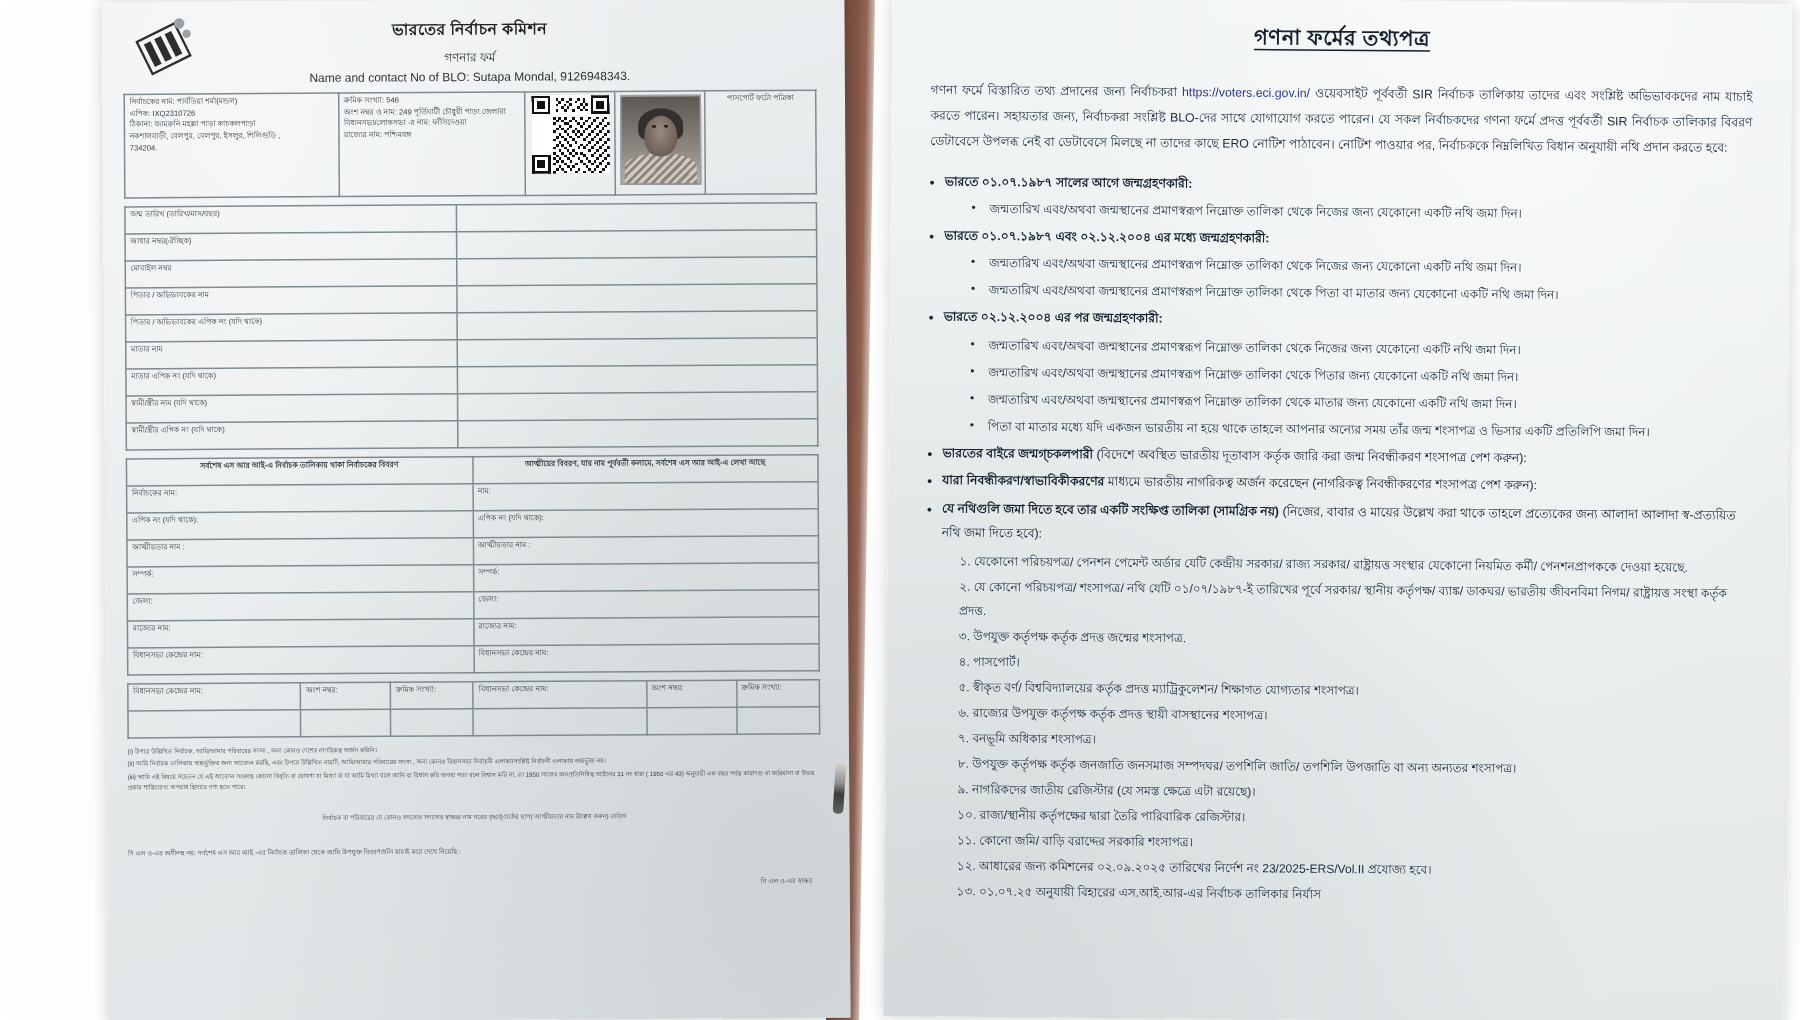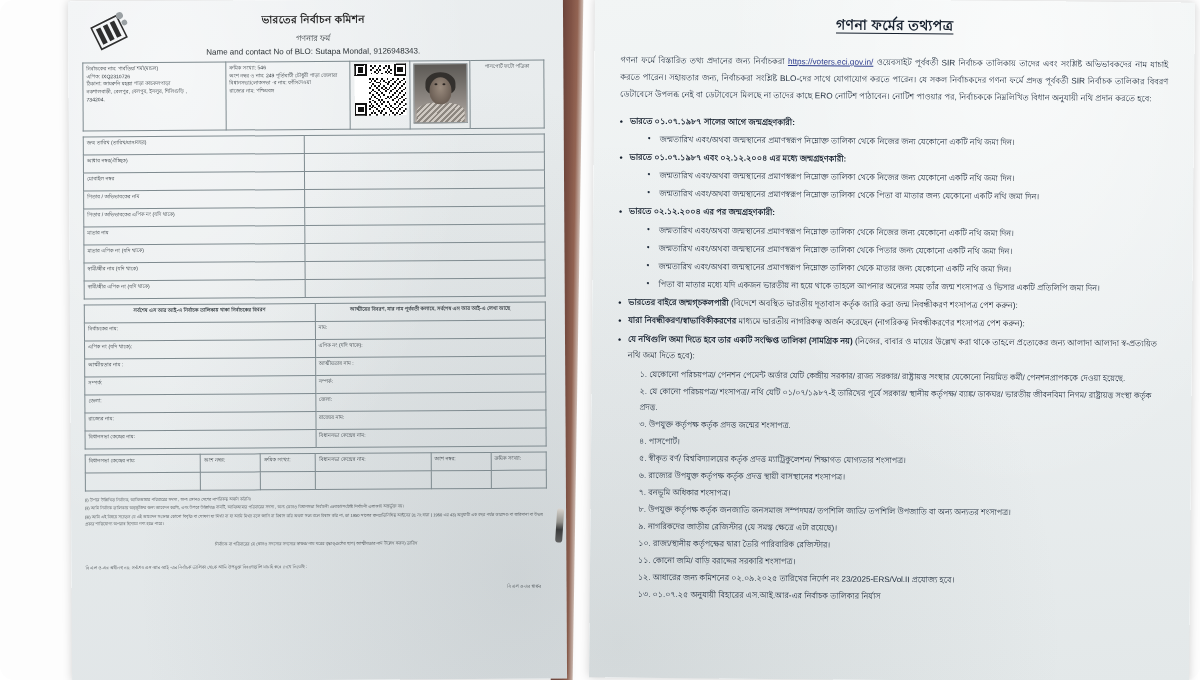--- a/index.html
+++ b/index.html
@@ -114,21 +114,21 @@
   }
   .info h1{
     margin:0 0 16px 0;text-align:center;
     font-size:14px;font-weight:bold;letter-spacing:.4px;
     text-decoration:underline;text-underline-offset:3px;
     color:#16202e;
   }
   .para{
     font-size:8.2px;line-height:2.1;text-align:justify;color:#1d2a3a;margin:0 0 10px 0;
   }
-  .para .lnk{color:#2b3b8c;text-decoration:underline;}
+  .para .lnk{color:#2b3b8c;}
   .b1{
     font-size:8.2px;line-height:2.0;font-weight:bold;margin:0 0 2px 0;
     padding-left:10px;position:relative;color:#16202e;
   }
   .b1::before{content:"•";position:absolute;left:0;top:-1px;font-size:9px;}
   .b1 .norm{font-weight:normal;}
   .b2{
     font-size:8px;line-height:2.0;margin:0 0 2px 0;
     padding-left:40px;position:relative;color:#1d2a3a;
   }

